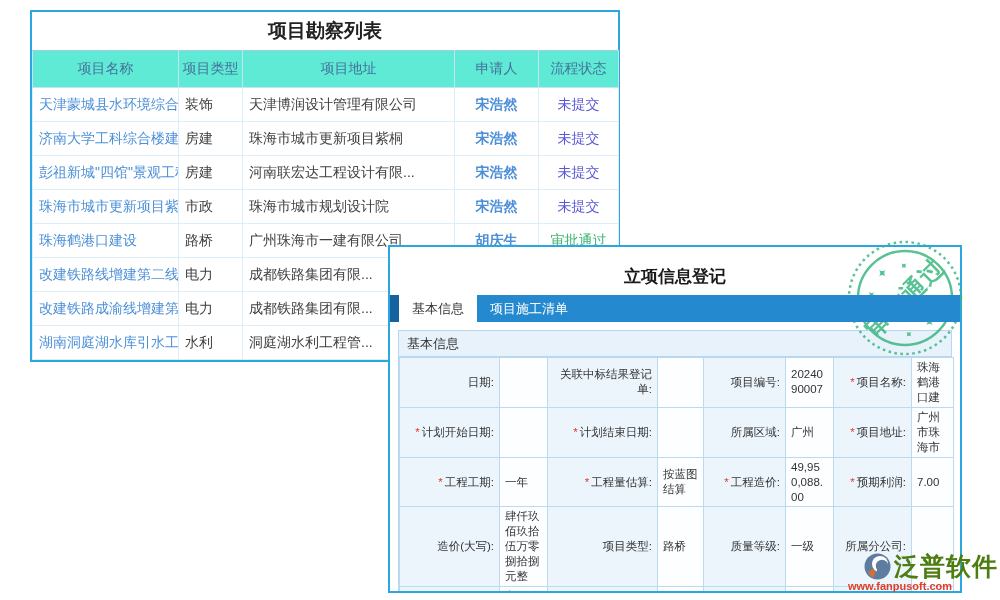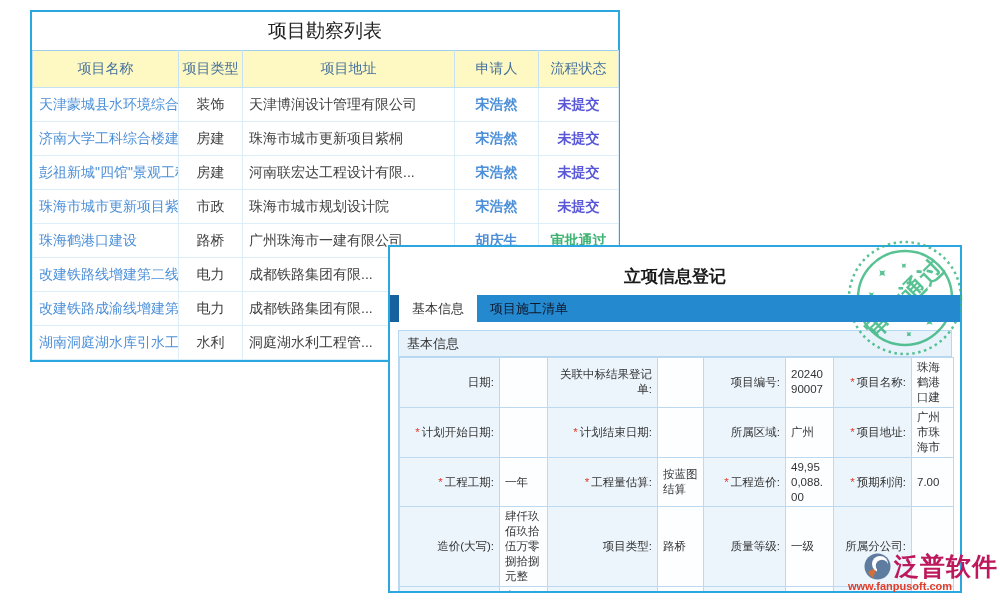--- a/index.html
+++ b/index.html
@@ -10,56 +10,56 @@
     color:#333;
   }
 
   
   .survey-panel {
     position:absolute; left:30px; top:10px; width:590px;
     background:#fff; border:2px solid #2aa7e0; box-sizing:border-box;
   }
   .survey-title {
     height:38px; line-height:38px; text-align:center;
-    font-size:19px; font-weight:normal; color:#222222;border-radius:18px;
+    font-size:19px; font-weight:bold; color:#222222;border-radius:18px;
   }
   table.survey { border-collapse:collapse; width:100%; table-layout:fixed; }
   table.survey th {
-    background:#fef9c3; color:#46719c; font-weight:normal; font-size:14px;
+    background:#5eead4; color:#46719c; font-weight:normal; font-size:14px;
     height:34px; border:1px solid #c5e2f5; border-top:1px solid #9fcdec;
   }
   table.survey td {
     height:33px; font-size:14px; padding:0 6px;
     border:1px solid #dceef9; border-top:1px solid #cfe7f7;
     overflow:hidden; white-space:nowrap; text-overflow:clip;
   }
   td.c-name { color:#4c8fd8; }
-  td.c-type { text-align:center; color:#404040;margin-top:29px; }
+  td.c-type { text-align:left; color:#404040;margin-top:29px; }
   td.c-unit { color:#404040;margin-left:44px; }
   td.c-appl { text-align:center; color:#4c8fd8;font-weight:bold; }
-  td.c-stat { text-align:center; font-weight:bold; }
+  td.c-stat { text-align:center; font-weight:normal; }
 
   
   .dialog {
     position:absolute; left:388px; top:245px; width:574px; height:348px;
     background:#ffffff; border:2px solid #2aa7e0; box-sizing:border-box;
     overflow:hidden;
   }
   .dialog-title {
     margin-top:18px; height:24px; line-height:24px; text-align:center;
     font-size:17px; font-weight:bold; color:#1a1a1a;
   }
   .tabbar {
     position:relative; z-index:40;
     margin-top:6px; height:27px; background:#2589cf;
     display:flex; align-items:stretch;
   }
   .tabbar .tab-lead { width:9px; background:#15629f; }
   .tab {
-    padding:0 13px; line-height:27px; font-size:13px; color:#0f172a;
+    padding:0 13px; line-height:27px; font-size:13px; color:#ffffff;
     cursor:pointer; white-space:nowrap;
   }
   .tab.active { background:#ffffff; color:#333333; font-weight:normal; }
 
   .form-wrap { margin:8px; border:1px solid #b5d7ef; }
   .section-hdr {
     height:25px; line-height:25px; background:#e7f2fb;
     font-size:13px; color:#333; padding-left:8px;
     border-bottom:1px solid #b5d7ef;
   }
@@ -75,21 +75,21 @@
   
   .stamp {
     position:absolute; left:845px; top:238px; width:120px; height:120px;
     z-index:30; opacity:0.82; pointer-events:none;
   }
 
   
   .watermark { position:absolute; right:2px; bottom:8px; z-index:50; width:150px; }
   .brand-row { display:flex; align-items:center; justify-content:flex-end; }
   .brand-text {
-    font-size:25px; font-weight:bold; color:#be185d; letter-spacing:1px;
+    font-size:25px; font-weight:bold; color:#4d7c0f; letter-spacing:1px;
     margin-left:3px; white-space:nowrap;
   }
   .brand-url {
     font-size:11px; font-weight:bold; color:#e23c28;
     margin-top:-3px;
   }
 </style>
 </head>
 <body>
 

